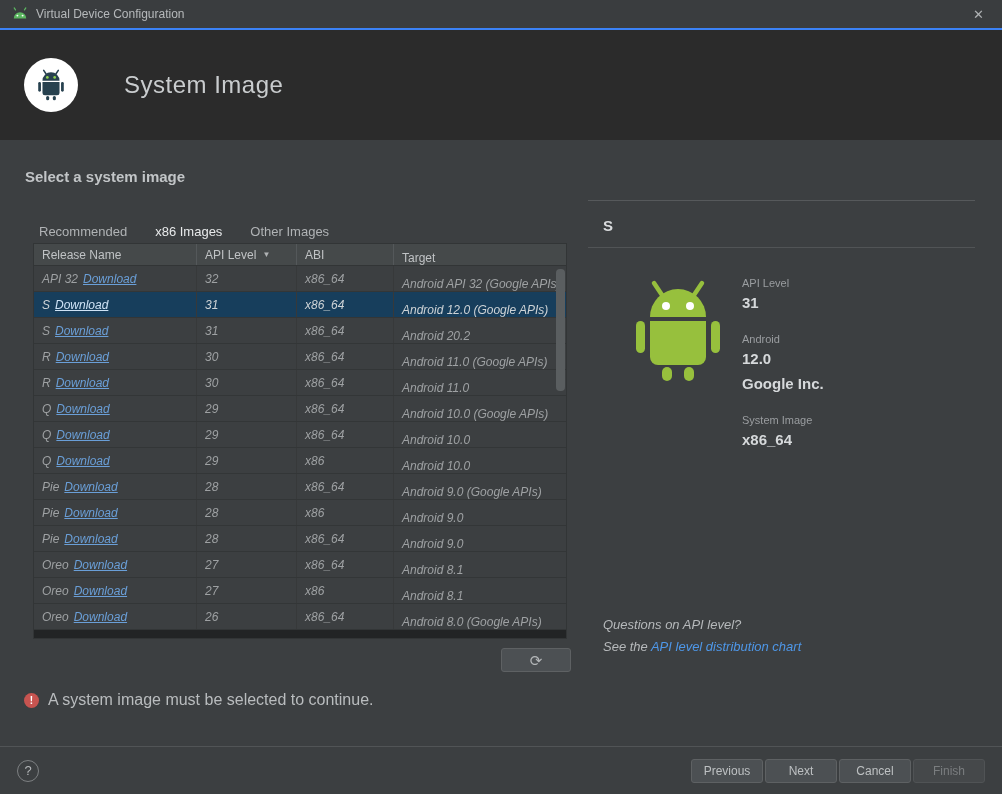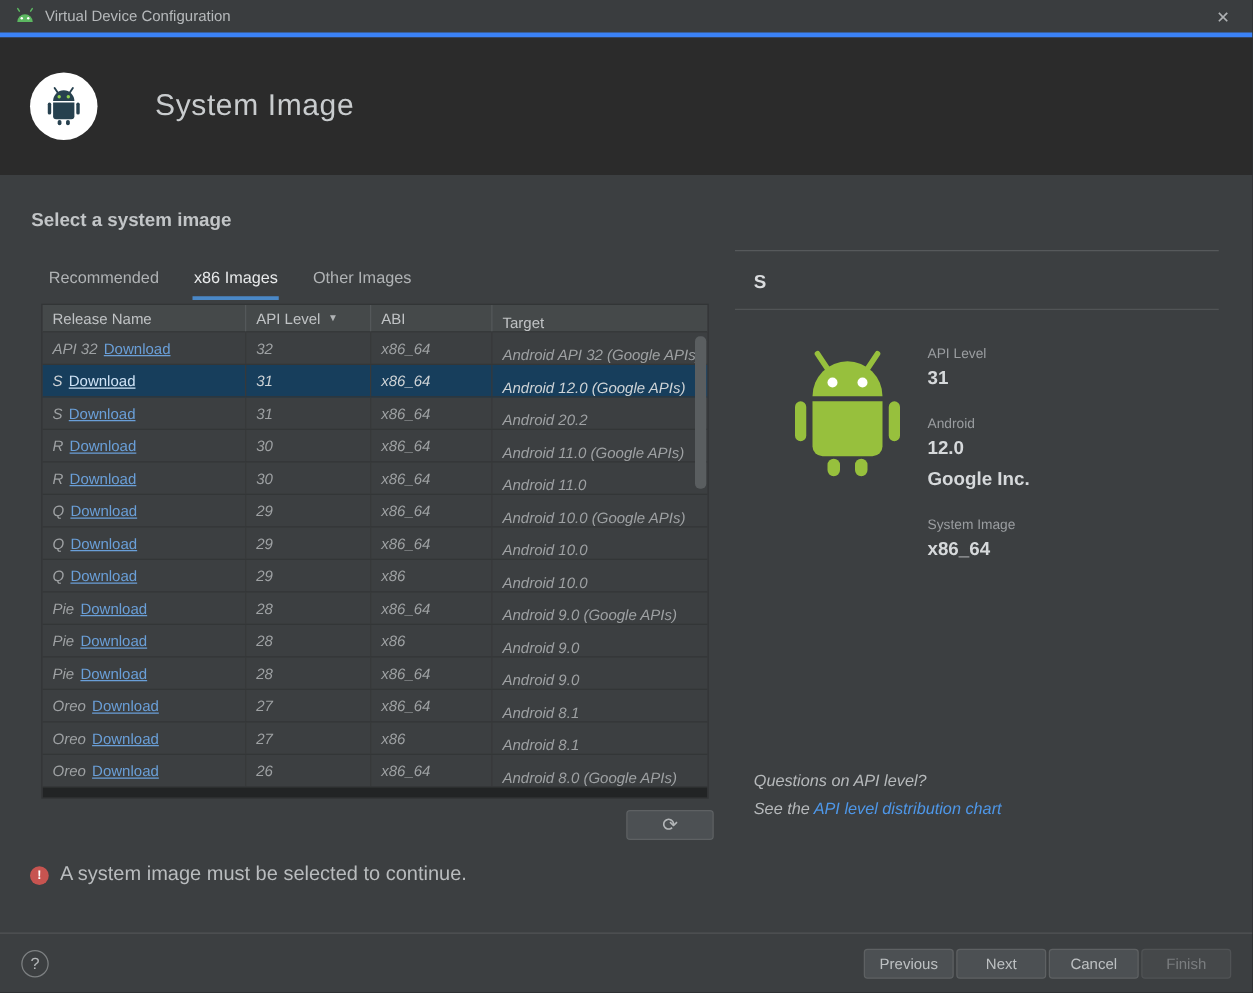--- a/index.html
+++ b/index.html
@@ -5,39 +5,39 @@
   * { margin:0; padding:0; box-sizing:border-box; }
   html,body { width:1002px; height:794px; }
   body {
     position:relative; background:#3c3f41; overflow:hidden;
     font-family:"Liberation Sans", sans-serif; color:#bbbbbb;
     outline:1px solid #232526;
   }
   
   .titlebar {
     position:absolute; top:0; left:0; right:0; height:30px;
-    background:#3a3d3f; border-bottom:4px solid #3b82f6;
+    background:#3a3d3f; border-bottom:2px solid #3b82f6;
     display:flex; align-items:center; padding:0 12px; gap:8px;
   }
   .tb-title { font-size:12px; color:#b6b9bb; }
   .tb-close { margin-left:auto; font-size:13px; color:#aeb1b3; cursor:pointer; padding:2px 6px; }
   
   .header {
     position:absolute; top:30px; left:0; right:0; height:110px;
     background:#2b2b2b; display:flex; align-items:center; padding:0 24px; gap:46px;
   }
   .logo-circle {
     width:54px; height:54px; border-radius:50%; background:#ffffff;
     display:flex; align-items:center; justify-content:center; flex:0 0 auto;
   }
   .header-title { font-size:24px; color:#c9ccce; letter-spacing:.5px; }
   
   .content { position:absolute; top:140px; left:0; right:0; bottom:48px; background:#3c3f41; }
   .section-heading { position:absolute; left:25px; top:28px; font-size:15px; font-weight:bold; color:#c2c5c7; }
-  .tabs { position:absolute; left:38px; top:72px; display:flex; gap:26px; }
+  .tabs { position:absolute; left:38px; top:82px; display:flex; gap:26px; }
   .tab { font-size:13px; color:#b0b3b5; padding:2px 1px 8px; cursor:pointer; }
   .tab.active { color:#e8eaeb; border-bottom:3px solid #4a88c7; }
   
   .table {
     position:absolute; left:33px; top:103px; width:534px; height:396px;
     border:1px solid #323536; background:#3c3f41; overflow:hidden;
   }
   .thead { display:flex; height:22px; background:#45494a; border-bottom:1px solid #323536; }
   .th {
     font-size:12px; color:#c0c3c5; display:flex; align-items:center;
@@ -51,21 +51,21 @@
     font-size:12px; display:flex; align-items:center; padding-left:8px;
     border-right:1px solid #37393a; overflow:hidden; white-space:nowrap;
   }
   .td:last-child { border-right:none; }
   .c-release { width:163px; flex:0 0 163px; gap:5px; }
   .c-api { width:100px; flex:0 0 100px; }
   .c-abi { width:97px; flex:0 0 97px; }
   .c-target { flex:1;align-items:flex-end; }
   .cell-text, .rel { font-style:italic; color:#9ea1a3; }
   .tr.selected .cell-text, .tr.selected .rel { color:#ced3d6; }
-  .dl { color:#6a9fd8; text-decoration:underline; cursor:pointer; }
+  .dl { font-style:italic; color:#6a9fd8; text-decoration:underline; cursor:pointer; }
   .tr.selected .dl { color:#cfe3f6; }
   .partial-row { height:9px; background:#222425; }
   .scroll-thumb {
     position:absolute; right:1px; top:25px; width:9px; height:122px;
     background:#5a5e60; border-radius:4px; cursor:grab;
   }
   .refresh {
     position:absolute; left:501px; top:508px; width:70px; height:24px;
     background:#4c5053; border:1px solid #5e6163; border-radius:3px;
     color:#b4b7b9; font-size:15px; line-height:1; cursor:pointer;

